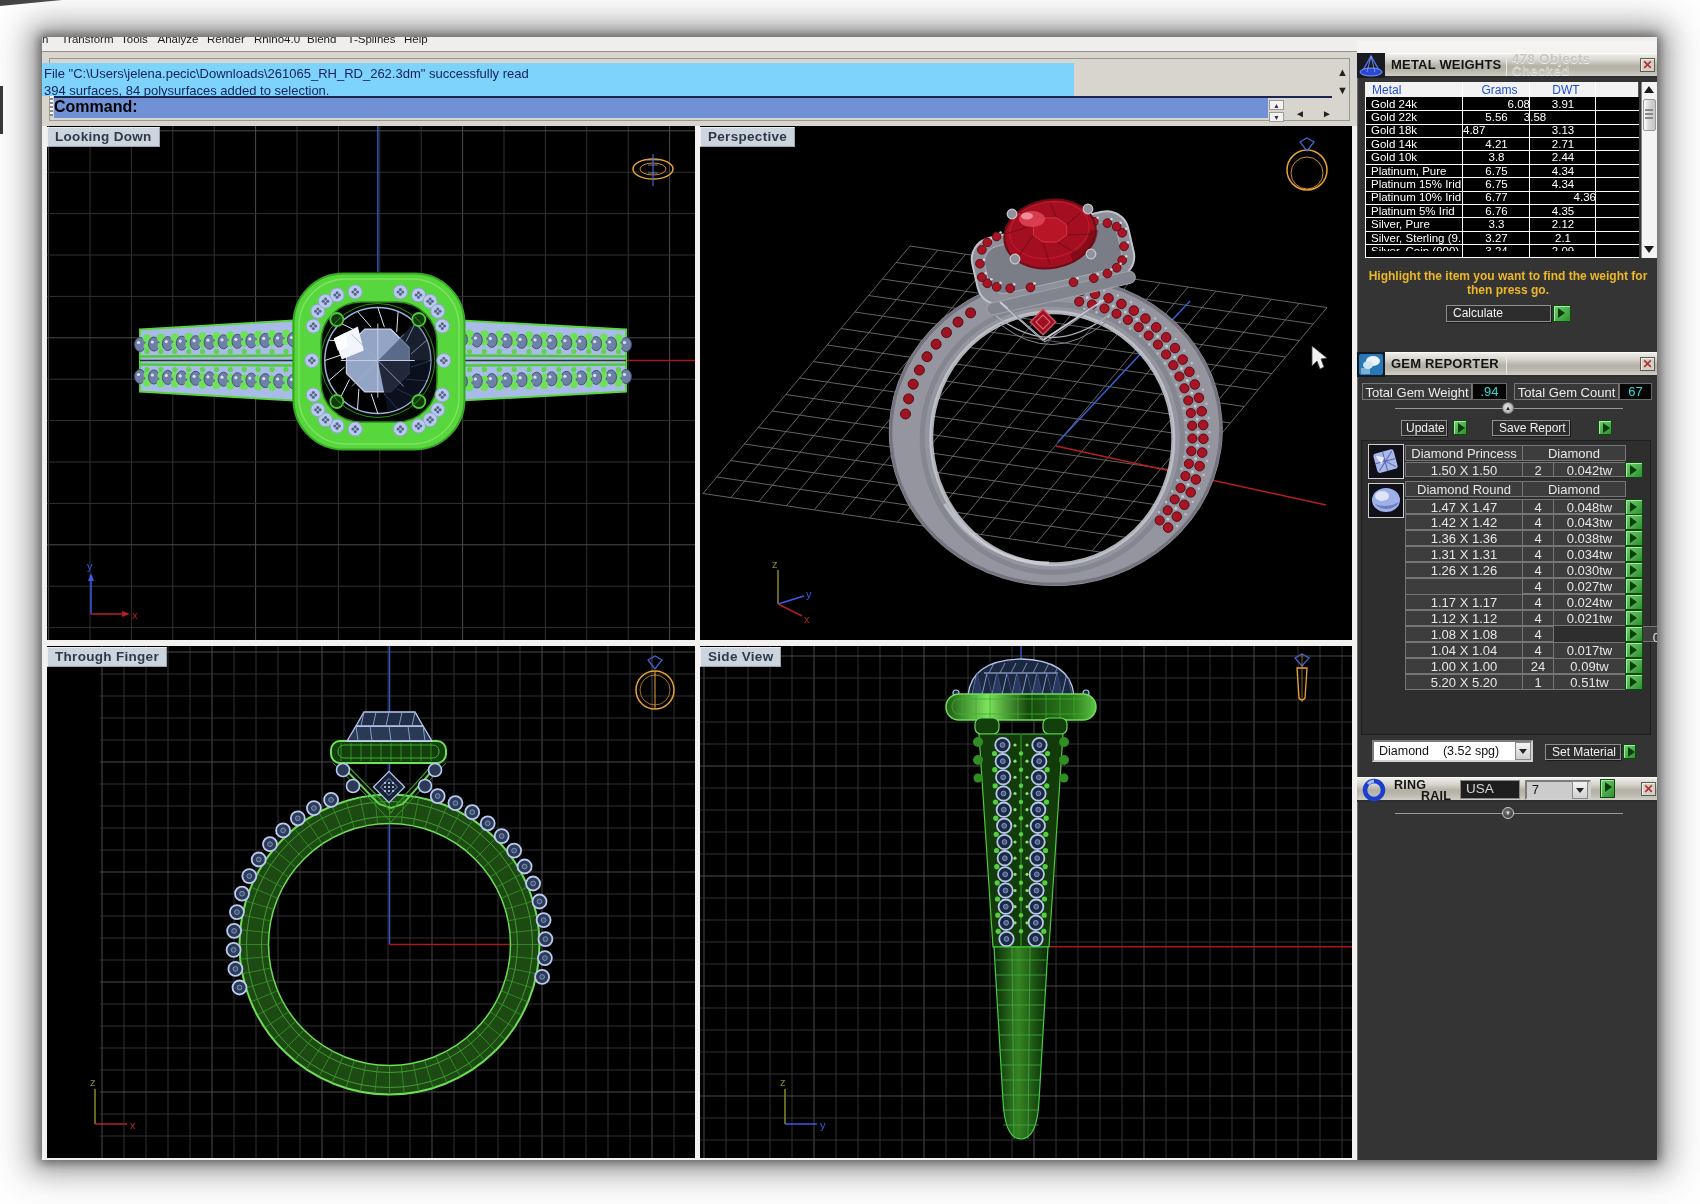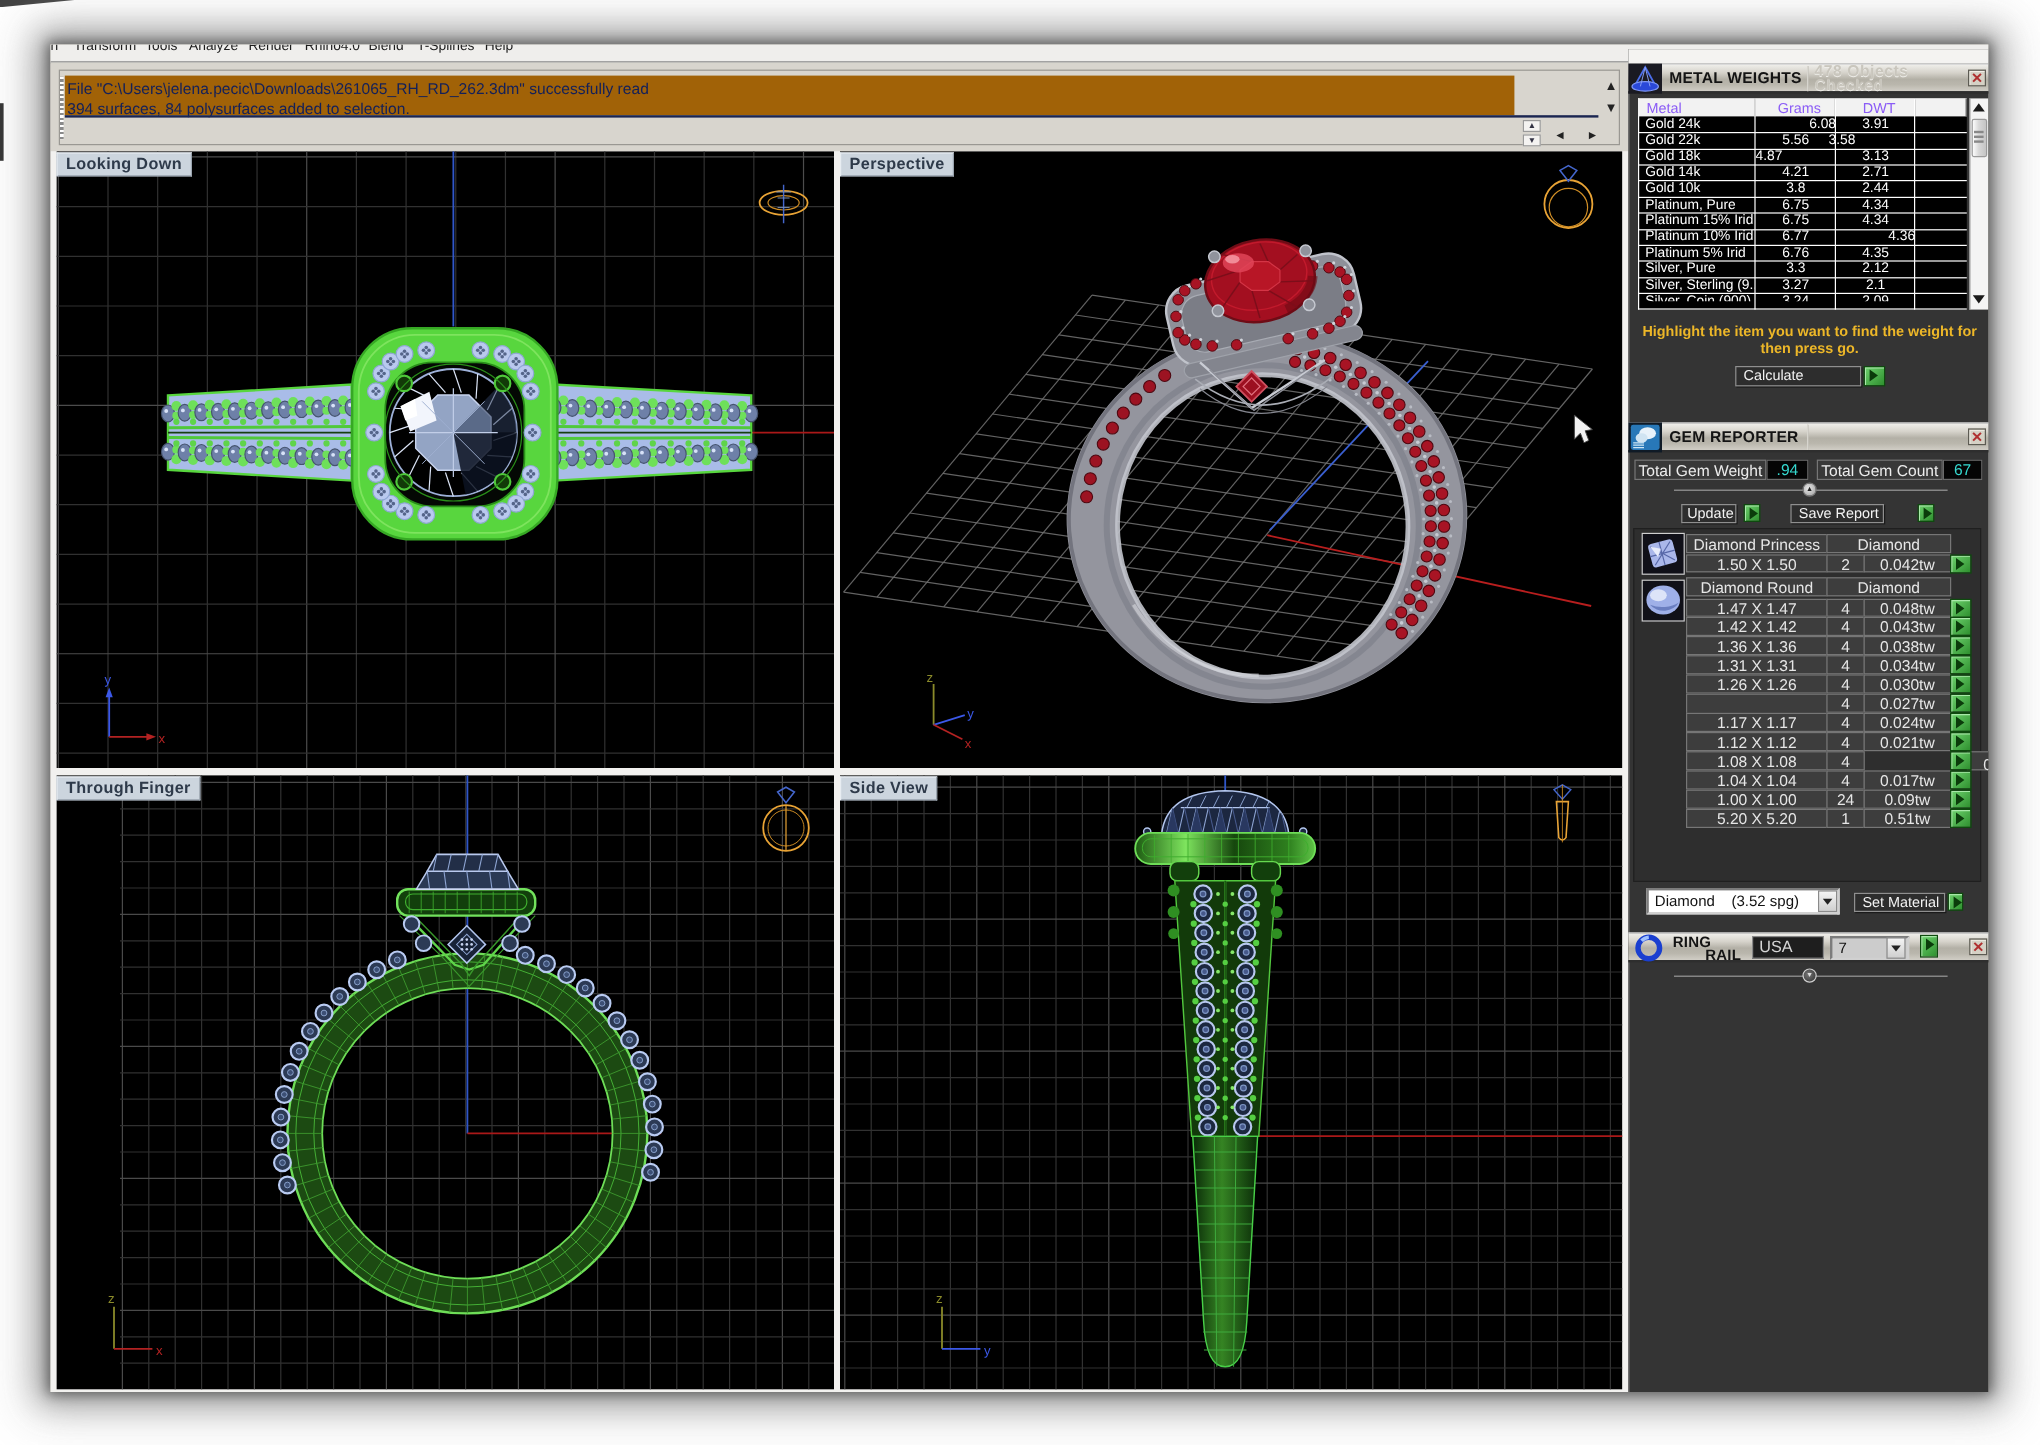--- a/index.html
+++ b/index.html
@@ -5,40 +5,40 @@
  font-family:"Liberation Sans",sans-serif;}
 #win{position:absolute;left:42px;top:37px;width:1615px;height:1123px;
  background:#d8d5ce;overflow:hidden;
  box-shadow:0 0 10px 2px rgba(95,95,95,1),0 0 26px 10px rgba(135,135,135,0.8),0 0 42px 18px rgba(200,200,200,0.45);}
 .abs{position:absolute}
 #menubar{left:0;top:0;width:1615px;height:15px;background:#efeeec;border-bottom:1px solid #8f8f8f;overflow:hidden}
 #menubar span{position:absolute;top:-4px;font-size:11.5px;color:#1c1c1c;white-space:pre}
 #cmdarea{left:0;top:16px;width:1310px;height:73px;background:#d8d5ce}
 #cmdbox{left:7px;top:5px;width:1301px;height:63px;background:#d8d5ce;border:1px solid #9a9893}
 #grip{left:8px;top:11px;width:3px;height:52px;background:repeating-linear-gradient(#fff 0 2px,#8a8a8a 2px 4px)}
-#bluebox{left:12px;top:10px;width:1208px;height:33px;background:#a16207}
+#bluebox{left:0;top:10px;width:1032px;height:33px;background:#7dd3fc}
 #bluebox2{left:12px;top:44.5px;width:1214px;height:20px;background:#7191d5}
 #bluebox .ln{position:absolute;left:2px;font-size:13px;color:#13205a;white-space:pre}
 #cmdul{left:12px;top:42.5px;width:1278px;height:2px;background:#1a2550}
 .sbarrow{position:absolute;font-size:11px;color:#222;line-height:10px}
 #vports{left:0;top:89px;width:1315px;height:1034px;background:#f2f1ef}
 .vplabel{position:absolute;background:#ccd5de;border:1px solid #e8edf2;border-right-color:#9aa4ae;border-bottom-color:#9aa4ae;
  color:#2e3a4a;font-weight:bold;font-size:13.5px;padding:1px 7px 2px 7px;letter-spacing:0.3px}
 #panel{left:1315px;top:4px;width:302px;height:1119px;background:#343434;border-left:1px solid #6b6b6b}
 #paneltop{left:1315px;top:4px;width:302px;height:12px;background:#f4f3f1}
 .hdrbar{position:absolute;height:25px;background:linear-gradient(#efeeea 0%,#d6d3cb 30%,#b3b0a6 55%,#bab7ad 75%,#d0cdc5 100%);border-top:1px solid #fbfbfa;border-bottom:2px solid #2e2e2e}
 .hdrttl{position:absolute;font-weight:bold;font-size:13px;color:#141414;letter-spacing:0.2px}
 .hdrdiv{position:absolute;width:1px;background:#8a877d;border-right:1px solid #e8e6e0}
 .embt{position:absolute;font-weight:bold;font-size:13px;color:#c9c6bd;text-shadow:0 1px 0 #eeede9;letter-spacing:0.5px}
 .xbtn{position:absolute;width:15px;height:14px;background:#d5d1c5;border:1px solid #5d5b53;box-shadow:inset 1px 1px 0 #f2efe7;color:#b03030;font-size:12px;font-weight:bold;text-align:center;line-height:12px}
 .greenbtn{position:absolute;background:linear-gradient(135deg,#6fd36f,#2e8f2e);border:1px solid #0e4a0e;box-shadow:inset 1px 1px 0 #a8e8a8}
 .greenbtn:before{content:"";position:absolute;left:4px;top:2px;border-left:7px solid #0b3c0b;border-top:5px solid transparent;border-bottom:5px solid transparent}
 .dkbtn{position:absolute;background:#2d2d2d;border:1px solid #8f8f8f;color:#f2f2f2;font-size:12px;padding-left:6px;white-space:nowrap;overflow:hidden;box-shadow:1px 1px 0 #1a1a1a}
 #mwtbl{position:absolute;background:#000}
-.mwhd{position:absolute;background:#f2f2f2;color:#8b5cf6;font-size:12px;border-right:1px solid #555;padding:1px 0 0 7px}
+.mwhd{position:absolute;background:#f2f2f2;color:#1d4ed8;font-size:12px;border-right:1px solid #555;padding:1px 0 0 7px}
 .mwc{position:absolute;color:#fff;font-size:11.5px;white-space:pre;overflow:hidden}
 .mwline{position:absolute;background:#fff;height:1px}
 .mwvln{position:absolute;background:#fff;width:1px}
 .scrltrk{position:absolute;background:#f4f4f4;border-left:1px solid #888}
 .scrlthumb{position:absolute;background:linear-gradient(90deg,#fdfdfd,#d8d8d8 45%,#c4c4c4);border:1px solid #9a9a9a;border-radius:2px}
 .arrowup{width:0;height:0;border-left:5px solid transparent;border-right:5px solid transparent;border-bottom:7px solid #1a1a1a;position:absolute}
 .arrowdn{width:0;height:0;border-left:5px solid transparent;border-right:5px solid transparent;border-top:7px solid #1a1a1a;position:absolute}
 .ylw{position:absolute;color:#edb728;font-weight:bold;font-size:12px;width:302px;text-align:center}
 .gemrow{position:absolute;background:#3d3d3d;border:1px solid #767676;color:#e6e6e6;font-size:12.5px;text-align:center}
 .valbox{position:absolute;background:#050505;color:#35d8cf;font-size:13px;text-align:center;border:1px solid #6a6a6a}
@@ -62,20 +62,23 @@
       <span style="left:265px">Blend</span>
       <span style="left:305.5px">T-Splines</span>
       <span style="left:362px">Help</span>
     </div>
   <div class="abs" id="cmdarea">
     <div class="abs" id="cmdbox"></div>
     <div class="abs" id="grip"></div>
     <div class="abs" id="bluebox">
       <div class="ln" style="top:3px">File "C:\Users\jelena.pecic\Downloads\261065_RH_RD_262.3dm" successfully read</div>
       <div class="ln" style="top:19.5px">394 surfaces, 84 polysurfaces added to selection.</div>
+    </div>
+    <div class="abs" id="bluebox2">
+      <div class="ln" style="top:2px;font-weight:bold">Command:</div>
     </div>
     <div class="abs" id="cmdul"></div>
     <div class="sbarrow" style="left:1295px;top:14px">▲</div>
     <div class="sbarrow" style="left:1295px;top:32px">▼</div>
     <div class="abs" style="left:1227px;top:47px;width:15px;height:10px;background:#f4f3f1;border:1px solid #9a9a9a;font-size:7px;color:#334;text-align:center;line-height:9px">▲</div>
     <div class="abs" style="left:1227px;top:59px;width:15px;height:10px;background:#f4f3f1;border:1px solid #9a9a9a;font-size:7px;color:#334;text-align:center;line-height:9px">▼</div>
     <div class="sbarrow" style="left:1253px;top:56px;font-size:10px">◄</div>
     <div class="sbarrow" style="left:1280px;top:56px;font-size:10px">►</div>
   </div>
   <div class="abs" id="vports">

